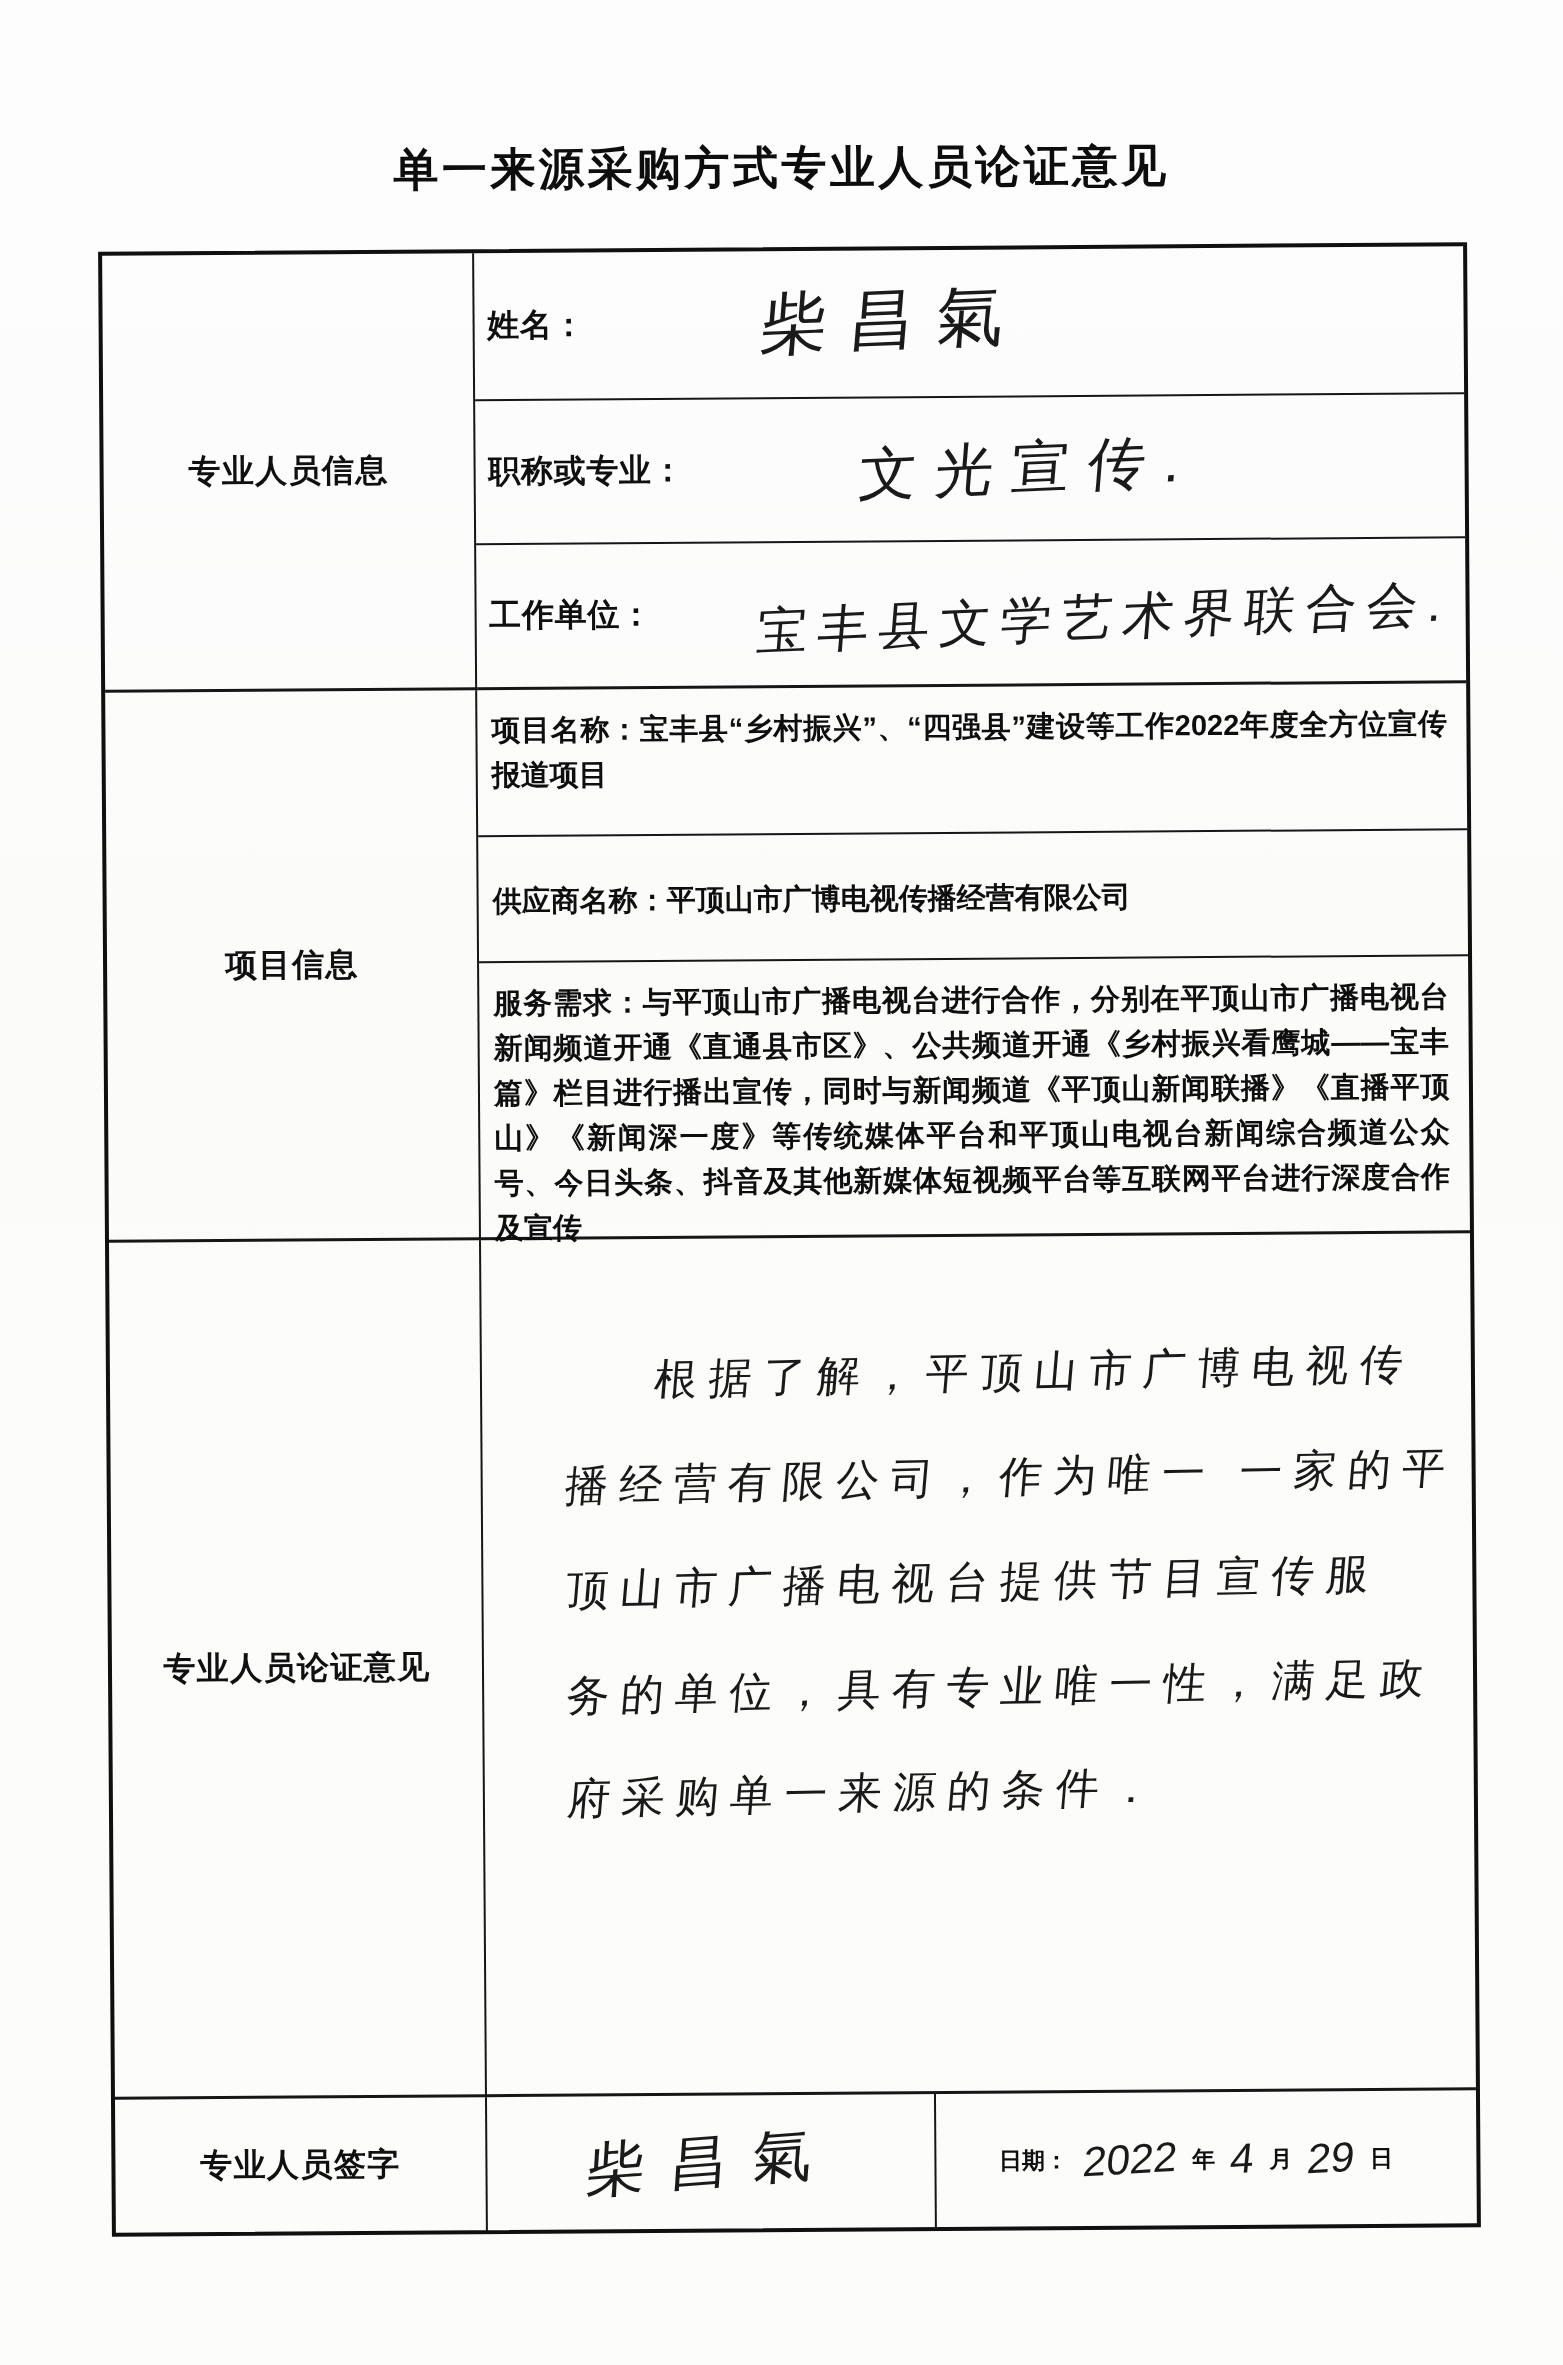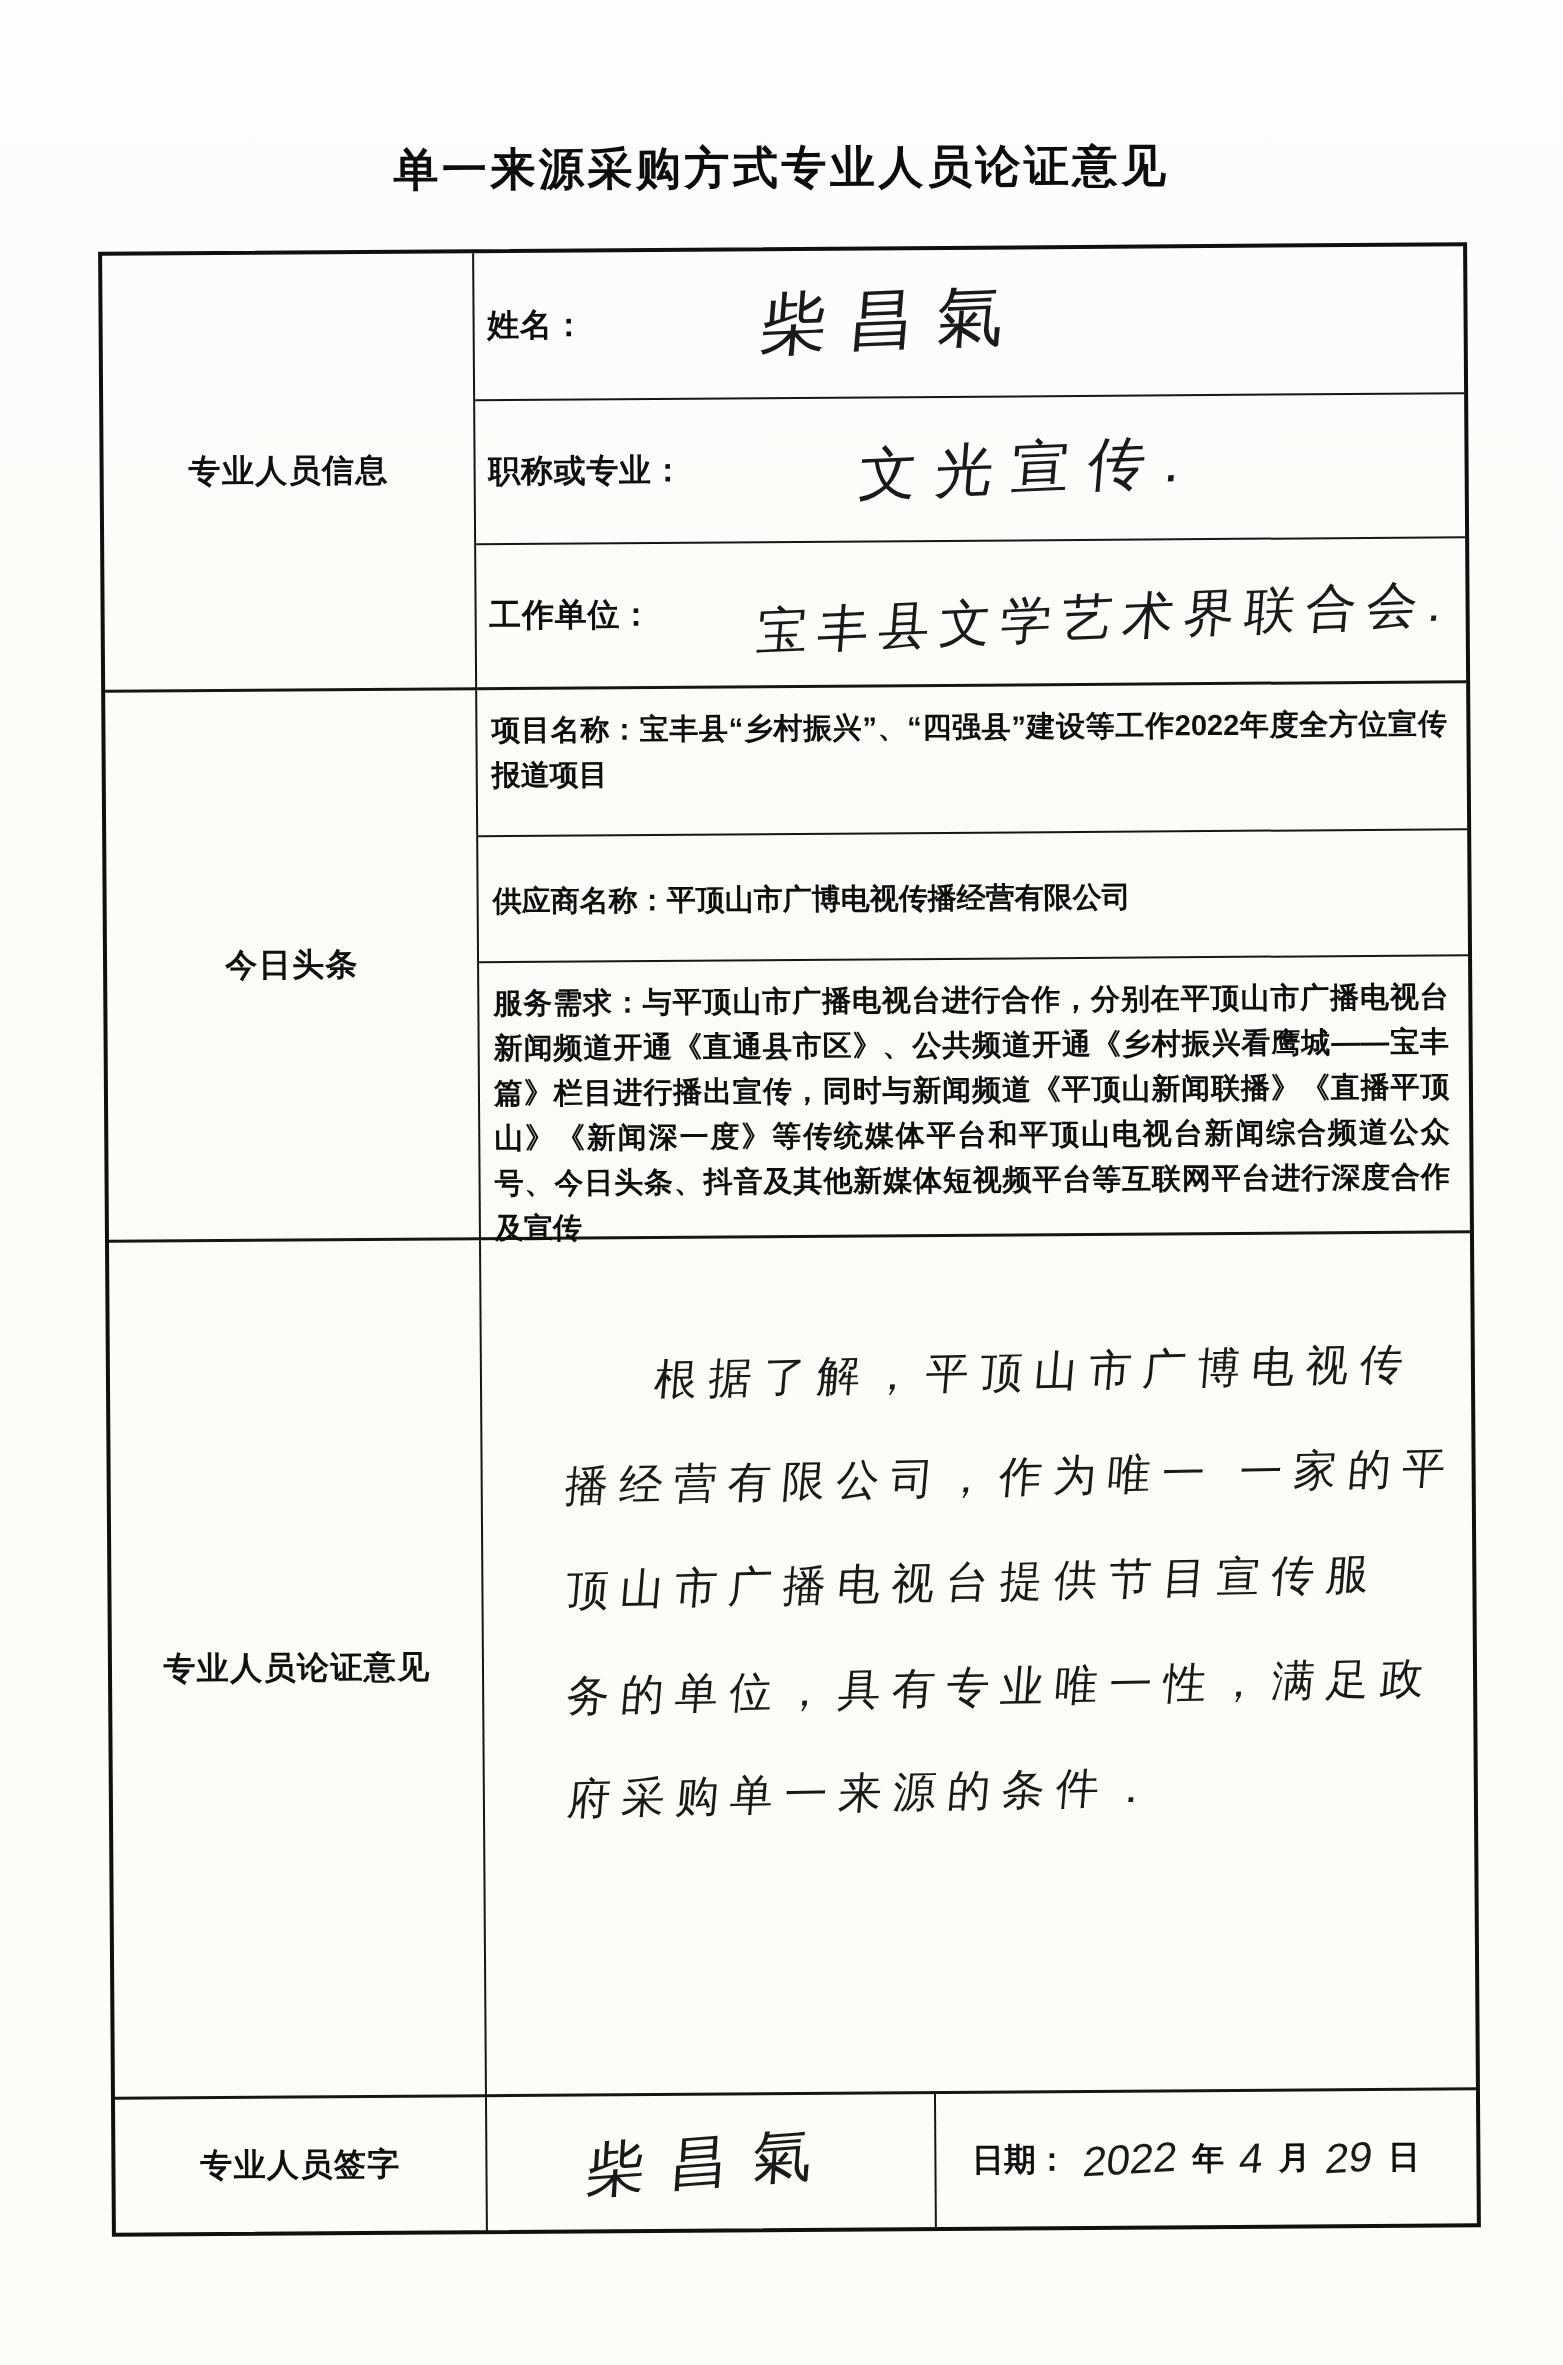--- a/index.html
+++ b/index.html
@@ -84,21 +84,21 @@
     white-space:nowrap;
   }
   .hw-line.indent{margin-left:90px;}
   .sig-cell{align-items:center;justify-content:center;}
   .hw-sig{font-size:59px;letter-spacing:24px;transform:skewX(-8deg) rotate(-4deg);}
   .date-cell{
     align-items:center;justify-content:center;gap:5.6px;
     padding-right:21px;
   }
   .date-label,.date-unit{
-    font-size:32px;font-weight:700;color:#0f0f0f;white-space:nowrap;
+    font-size:23px;font-weight:700;color:#0f0f0f;white-space:nowrap;
   }
   .hw-num{
     font-size:42px;font-weight:400;color:#1a1a1a;
     transform:skewX(-9deg) rotate(-3deg);
     margin:0 9.8px;white-space:nowrap;
   }
 </style>
 </head>
 <body>
 
@@ -119,21 +119,21 @@
     <span class="field-label">职称或专业：</span>
     <span class="hw hw-title">文光宣传.</span>
   </div>
 
   <div class="cell field-cell span2 last-col section-b" style="grid-row:3;">
     <span class="field-label">工作单位：</span>
     <span class="hw hw-unit">宝丰县文学艺术界联合会.</span>
   </div>
 
   <div class="cell label-cell section-b" style="grid-row:4 / span 3;grid-column:1;">
-    <span>今日头条</span>
+    <span>项目信息</span>
   </div>
 
   <div class="cell text-cell span2 last-col" style="grid-row:4;">
     <div class="para">项目名称：宝丰县“乡村振兴”、“四强县”建设等工作2022年度全方位宣传报道项目</div>
   </div>
 
   <div class="cell text-cell span2 last-col" style="grid-row:5;align-items:center;">
     <div class="para">供应商名称：平顶山市广博电视传播经营有限公司</div>
   </div>
 

